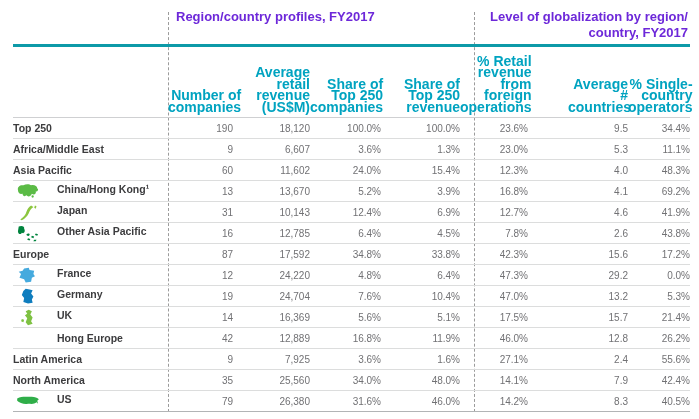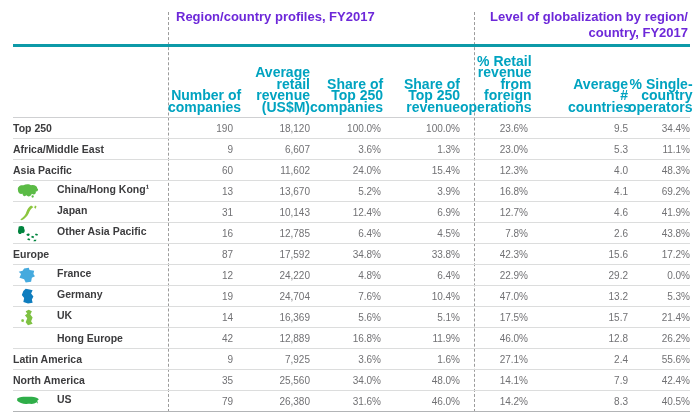--- a/index.html
+++ b/index.html
@@ -193,21 +193,21 @@
           <svg viewBox="0 0 32 22" xmlns="http://www.w3.org/2000/svg" fill="#45aade">
             <path d="M11 2 L17 1 L18 4 L24 5 L23 9 L25 12 L21 14 L20 19 L13 20 L11 16 L5 14 L7 9 L4 6 L9 5 Z"></path>
           </svg>
         </span>
         <span class="lbl">France</span>
       </div>
       <div class="cell num">12</div>
       <div class="cell num">24,220</div>
       <div class="cell num">4.8%</div>
       <div class="cell num">6.4%</div>
-      <div class="cell num">22.9%</div>
+      <div class="cell num">47.3%</div>
       <div class="cell num">29.2</div>
       <div class="cell num">0.0%</div>
     </div>
 
     <div class="grid8 row">
       <div class="cell label lvl1">
         <span class="icon">
           <svg viewBox="0 0 32 22" xmlns="http://www.w3.org/2000/svg" fill="#0f7dbe">
             <path d="M13 1 L18 2 L22 3 L20 7 L23 11 L21 15 L22 19 L16 20 L10 18 L11 13 L8 9 L10 4 Z"></path>
           </svg>

